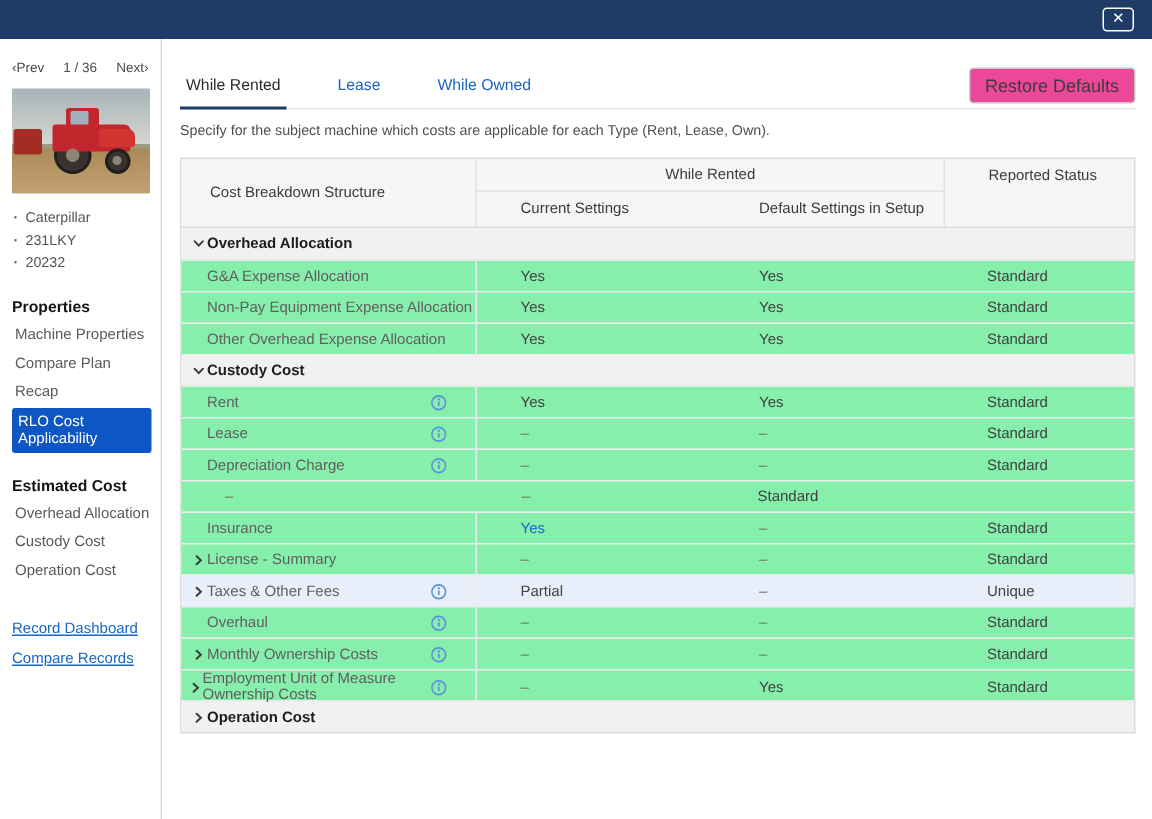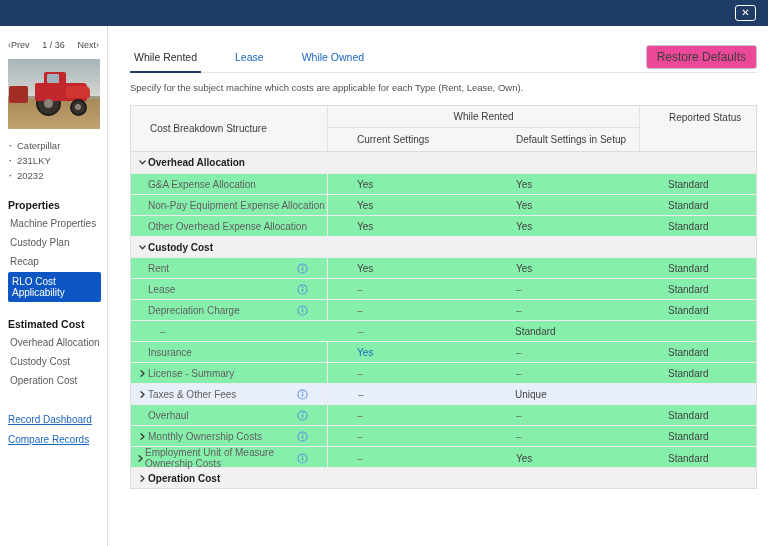--- a/index.html
+++ b/index.html
@@ -7,21 +7,21 @@
     font-family:"Liberation Sans","DejaVu Sans",sans-serif; color:#424242; overflow:hidden; }
 
   
   .titlebar { height:26px; background:var(--topbar,#1f3c66); display:flex; align-items:center;
     justify-content:flex-end; padding-right:12px; }
   .close-btn { width:21px; height:16px; border:1.5px solid #fff; border-radius:3px; background:transparent;
     color:#fff; font-size:10px; line-height:1; display:flex; align-items:center; justify-content:center;
     cursor:pointer; padding:0; font-family:inherit; }
 
   
-  .app { display:flex; height:520px;gap:10px; }
+  .app { display:flex; height:520px; }
   .sidebar { width:108px; min-width:108px; border-right:1px solid #ddd; padding:6px 0 0 8px;
     font-size:10px; color:#555; }
   .content { flex:1; padding:16px 11px 0 12px; }
 
   
   .pager { display:flex; justify-content:space-between; align-items:center; padding-right:8px;
     font-size:9px; color:#4a4a4a; margin-top:8px; }
   .pager button { background:none; border:none; padding:0; font:inherit; color:#4a4a4a; cursor:pointer; }
   .photo { width:92px; height:70px; margin-top:9px; position:relative; overflow:hidden; border-radius:1px; background:#c2c9c5; }
   .ph-sky { position:absolute; left:0; top:0; right:0; height:40px; background:linear-gradient(#a7b4ba,#d8d8d0); }
@@ -123,21 +123,21 @@
     </div>
 
     <ul class="bullets">
         <li>Caterpillar</li>
         <li>231LKY</li>
         <li>20232</li>
       </ul>
     <nav>
         <div class="nav-heading">Properties</div>
         <div class="nav-item">Machine Properties</div>
-        <div class="nav-item">Custody Plan</div>
+        <div class="nav-item">Compare Plan</div>
         <div class="nav-item">Recap</div>
         <div class="nav-item selected">RLO Cost Applicability</div>
         <div class="nav-heading">Estimated Cost</div>
         <div class="nav-item">Overhead Allocation</div>
         <div class="nav-item">Custody Cost</div>
         <div class="nav-item">Operation Cost</div>
       </nav>
     <div class="side-links">
         <a class="side-link">Record Dashboard</a>
         <a class="side-link">Compare Records</a>
@@ -352,20 +352,23 @@
               </span>
               <span class="row-label">Taxes &amp; Other Fees</span>
               <button class="info-btn">
                 <svg width="11" height="11" viewBox="0 0 12 12">
                   <circle cx="6" cy="6" r="5" fill="none" stroke="#5b91d8" stroke-width="1.1"></circle>
                   <rect x="5.45" y="5.1" width="1.2" height="3.4" rx="0.5" fill="#5b91d8"></rect>
                   <circle cx="6.05" cy="3.5" r="0.85" fill="#5b91d8"></circle>
                 </svg>
               </button>
             </div>
+            <div class="cell">
+              <span class="">Partial</span>
+            </div>
             <div class="cell sub2">
               <span class="dash">–</span>
             </div>
             <div class="cell">
               <span>Unique</span>
             </div>
           </div>
           <div class="trow">
             <div class="c-name">
               <span class="chev"></span>

